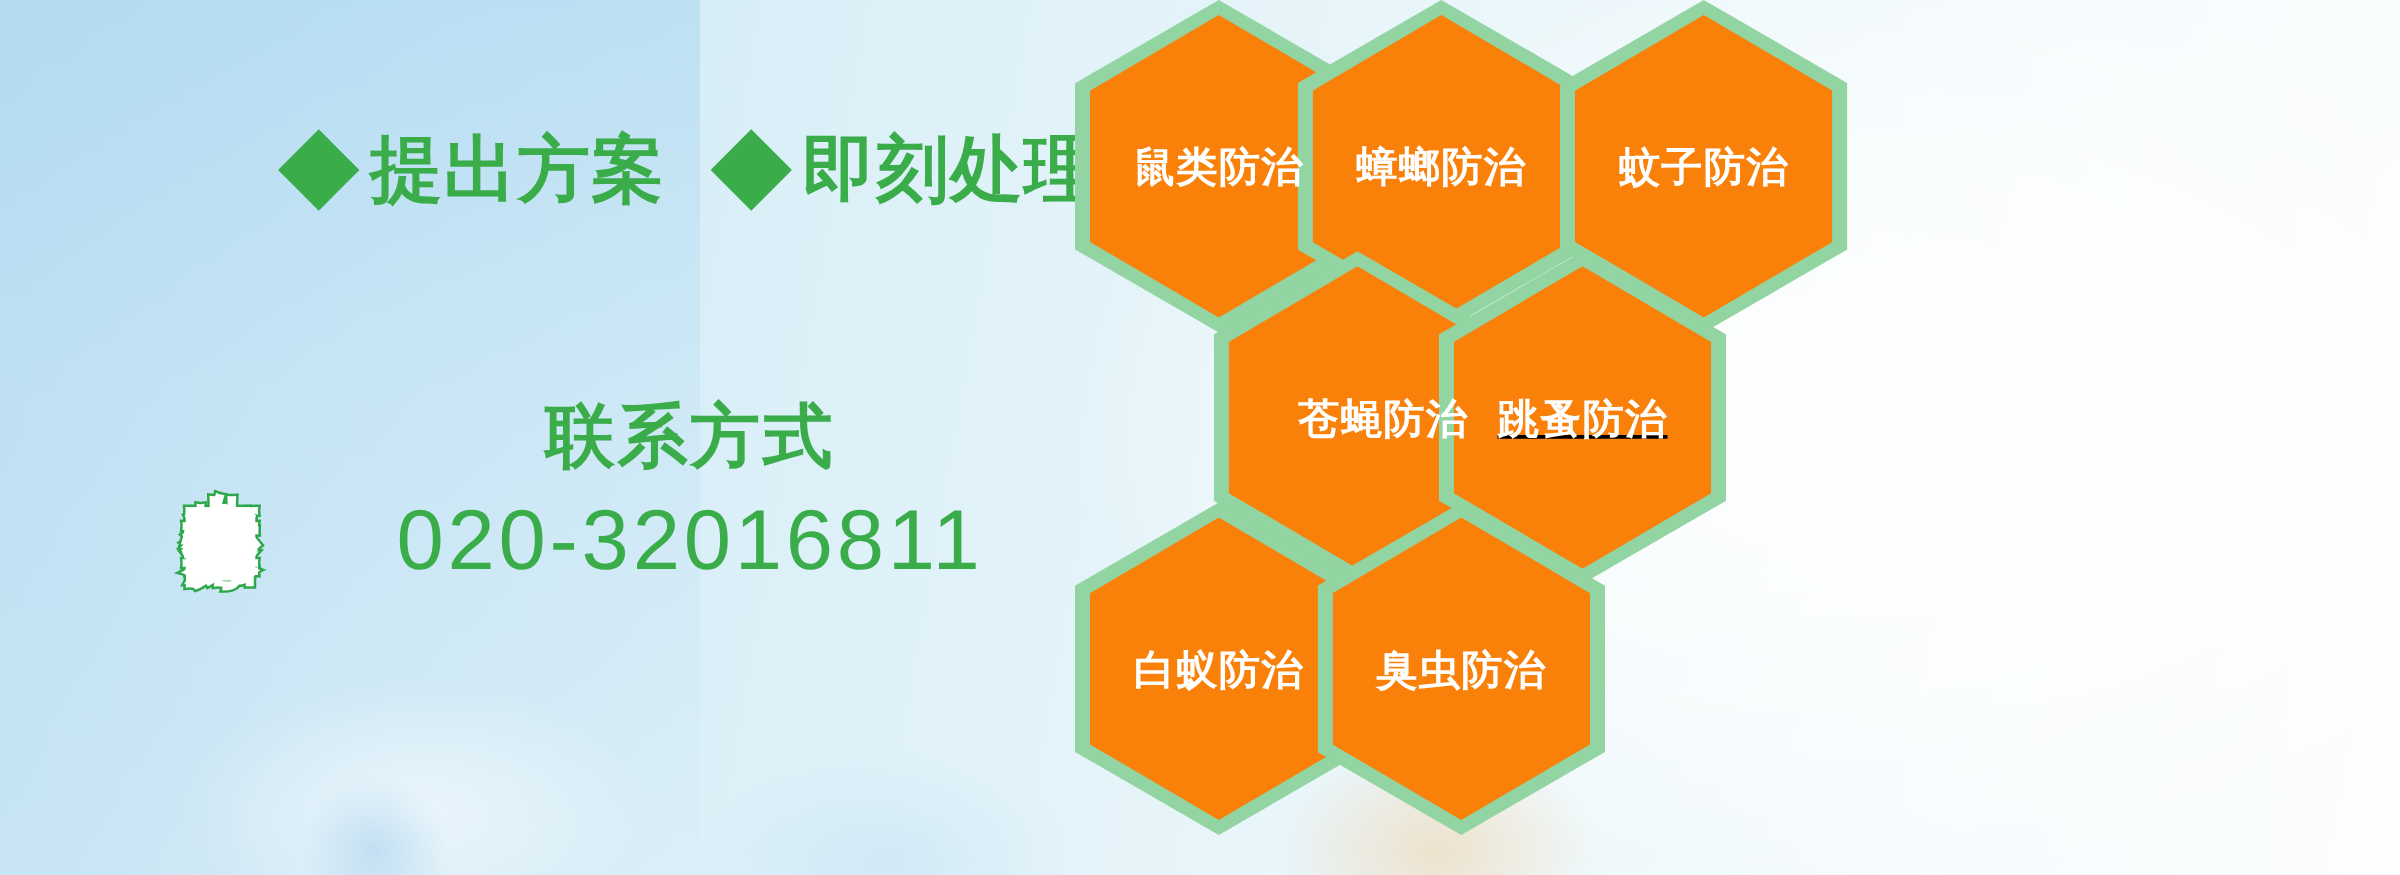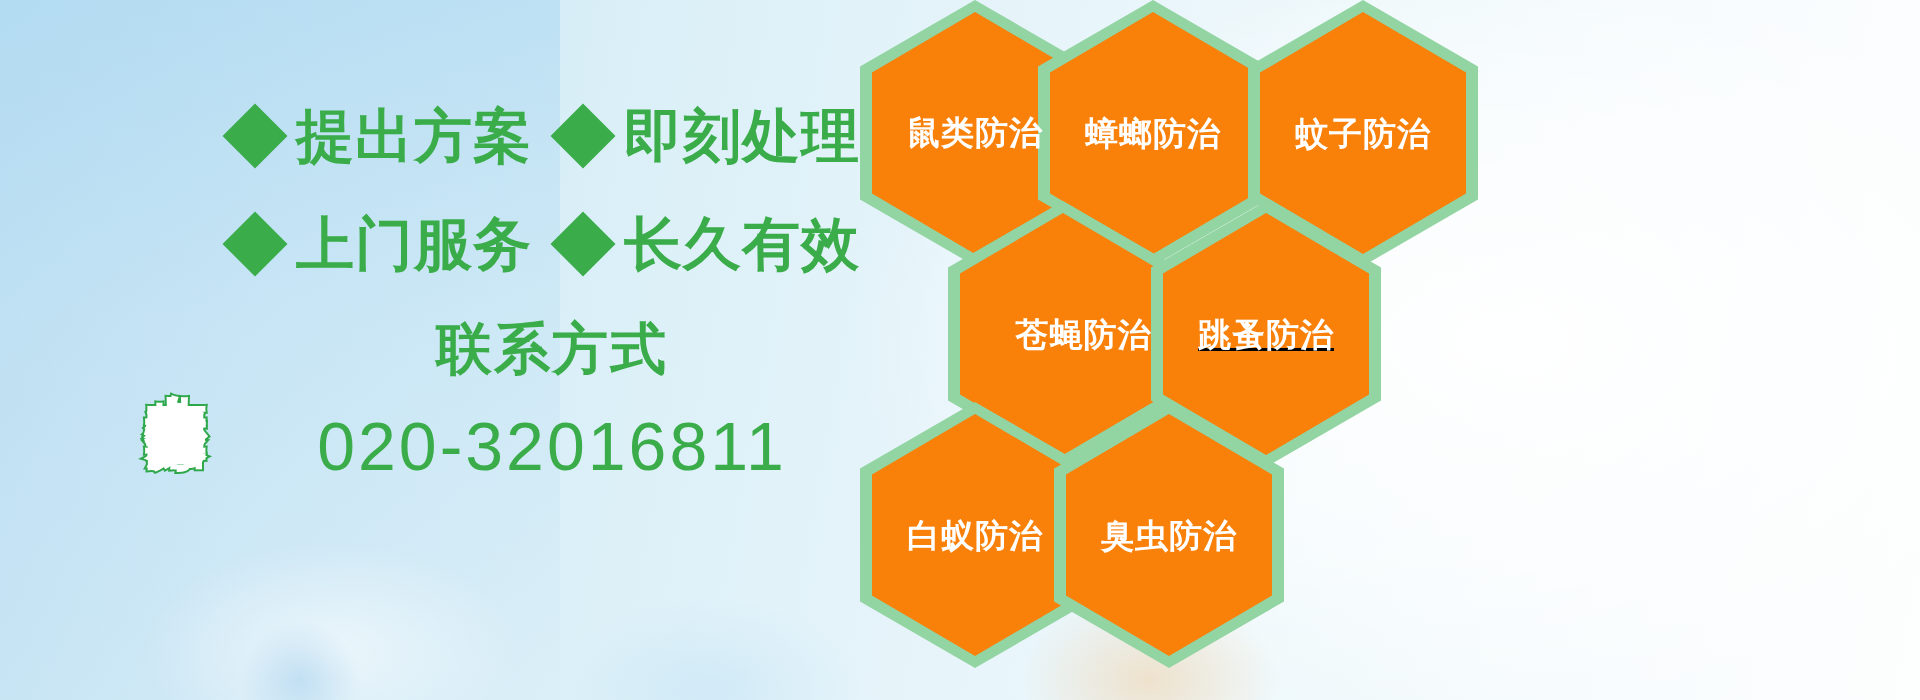--- a/index.html
+++ b/index.html
@@ -64,21 +64,21 @@
   }
 
   
   #features {
     position:absolute; left:232px; top:82px;
     width:640px;
   }
   .feature-row {
     display:flex; align-items:center;
     height:108px;
-    gap:4px;
+    gap:22px;
   }
   .bullet-group { display:flex; align-items:center; gap:18px; }
   .diamond {
     width:46px; height:46px;
     background:#3aad4a;
     transform:rotate(45deg);
     flex:0 0 auto;
   }
   .feature-text {
     font-size:58px;
@@ -92,21 +92,21 @@
 
   
   #contact {
     position:absolute; left:232px; top:318px;
     width:640px;
     display:flex; flex-direction:column; align-items:center;
   }
   #contact-heading {
     font-size:56px; font-weight:700; color:#3aad4a;
     letter-spacing:2px; line-height:1.12;
-    margin-bottom:22px;
+    margin-bottom:8px;
   }
   .phone-line {
     font-size:68px; font-weight:400; color:#3aad4a;
     letter-spacing:3px; line-height:1.28;
     white-space:nowrap;
   }
 
   
   #hex-grid {
     position:absolute; left:856px; top:-14px;
@@ -157,59 +157,49 @@
       <div class="bullet-group">
         <span class="diamond"></span>
         <span class="feature-text">提出方案</span>
       </div>
       <div class="bullet-group">
         <span class="diamond"></span>
         <span class="feature-text">即刻处理</span>
       </div>
     </div>
 
-    <div class="feature-row">
-      <div class="bullet-group">
-        <span class="diamond"></span>
-        <span class="feature-text">上门服务</span>
-      </div>
-      <div class="bullet-group">
-        <span class="diamond"></span>
-        <span class="feature-text">长久有效</span>
-      </div>
-    </div>
 
   </div>
 
   <div id="contact">
     <div id="contact-heading">联系方式</div>
     <div class="phone-line">020-32016811</div>
   </div>
 
   <div id="hex-grid">
 
-    <div class="hex" style="left:4px;  top:14px;font-family:Liberation Serif, serif;">
+    <div class="hex" style="left:4px;  top:14px;">
       <span class="hex-outer"></span>
       <span class="hex-inner"></span>
       <span class="hex-label">鼠类防治</span>
     </div>
 
     <div class="hex" style="left:182px; top:14px;">
       <span class="hex-outer"></span>
       <span class="hex-inner"></span>
       <span class="hex-label">蟑螂防治</span>
     </div>
 
     <div class="hex" style="left:392px; top:14px;">
       <span class="hex-outer"></span>
       <span class="hex-inner"></span>
       <span class="hex-label">蚊子防治</span>
     </div>
 
-    <div class="hex" style="left:92px; top:215px;padding-left:41px;">
+    <div class="hex" style="left:115px; top:215px;padding-left:41px;">
       <span class="hex-outer"></span>
       <span class="hex-inner"></span>
       <span class="hex-label">苍蝇防治</span>
     </div>
 
     <div class="hex" style="left:295px; top:215px;text-decoration:underline;">
       <span class="hex-outer"></span>
       <span class="hex-inner"></span>
       <span class="hex-label">跳蚤防治</span>
     </div>

